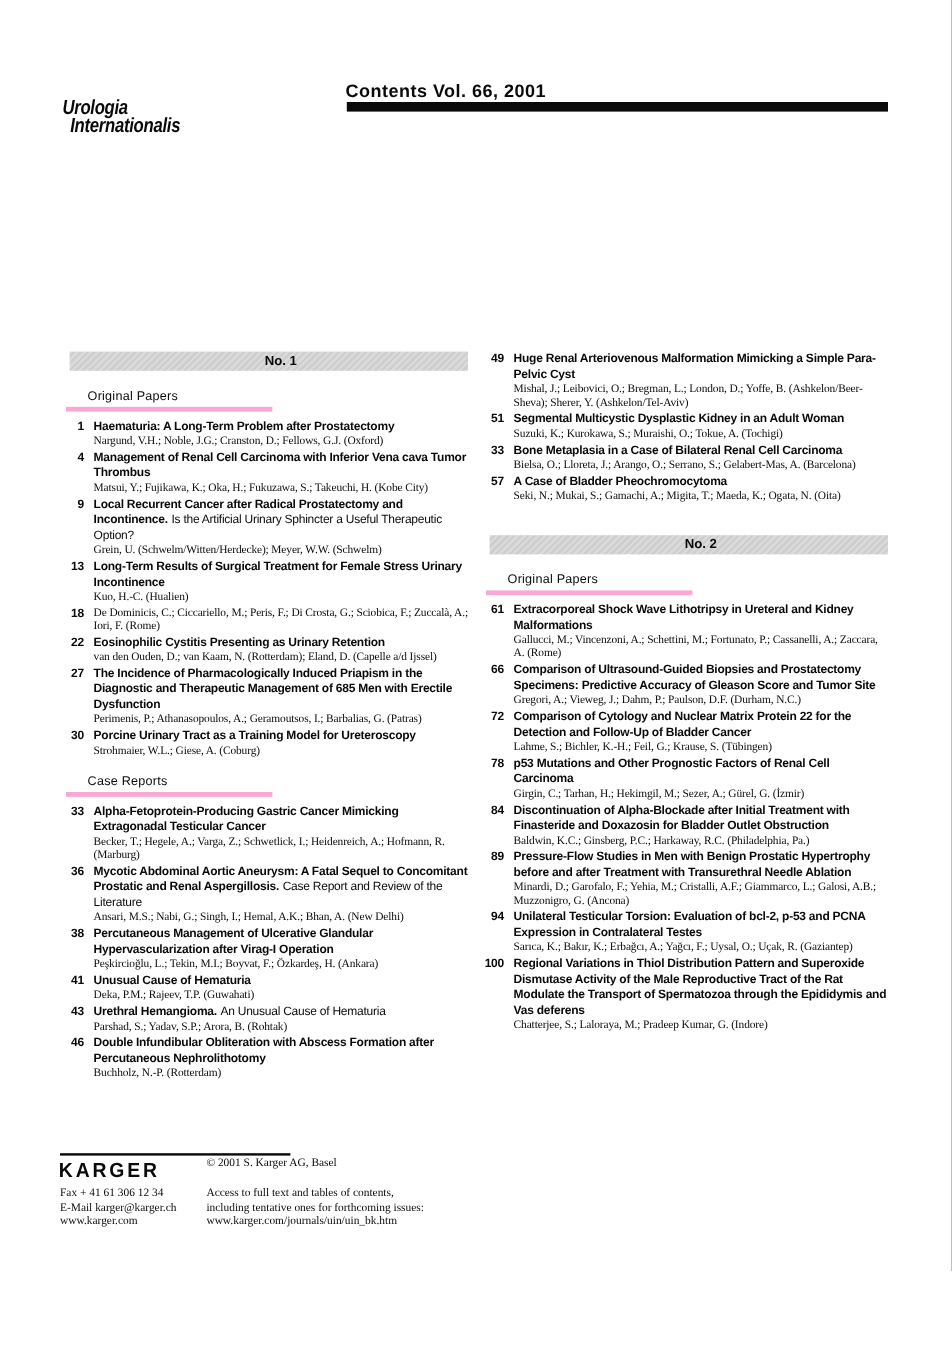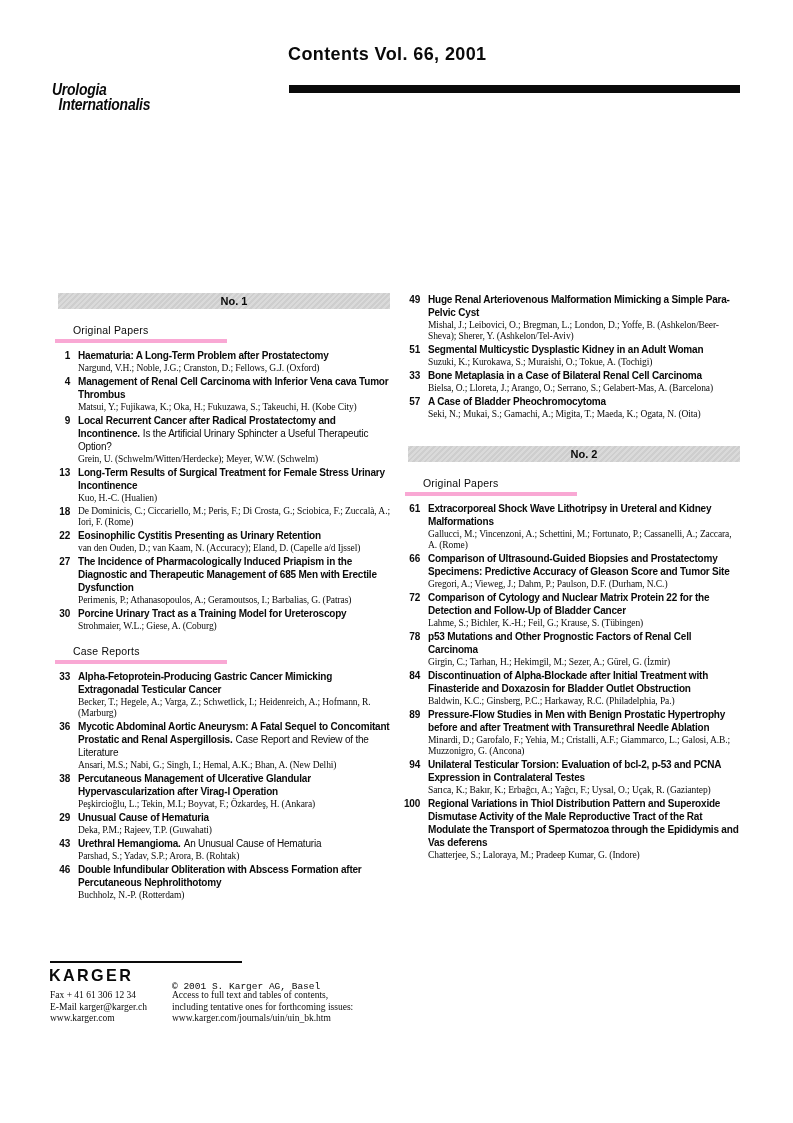--- a/index.html
+++ b/index.html
@@ -5,22 +5,22 @@
   * { margin:0; padding:0; box-sizing:border-box; }
   html,body { background:#888; }
   .page {
     position:relative; width:793px; height:1123px; margin:0 auto;
     background:#ffffff; color:#0a0a0a; overflow:hidden;
     font-family:"Liberation Sans", sans-serif;
   }
 
   
   .contents-title {
-    position:absolute; left:288px; top:44px;
-    font-size:18px; font-weight:700; letter-spacing:.4px;
+    position:absolute; left:288px; top:68px;
+    font-size:15px; font-weight:700; letter-spacing:.4px;
   }
   .header-bar {
     position:absolute; left:289px; top:85px; width:451px; height:8px;
     background:#0a0a0a;
   }
   .journal-logo {
     position:absolute; left:52px; top:82px;
     font-style:italic; font-weight:700; font-size:17px; line-height:15px;
     transform:scaleX(.82); transform-origin:left top; letter-spacing:-.3px;
     white-space:nowrap;
@@ -65,21 +65,21 @@
 
   
   .footer-rule { position:absolute; left:50px; top:961px; width:192px; height:2px; background:#0a0a0a; }
   .karger-logo {
     position:absolute; left:49px; top:966px;
     font-size:17px; font-weight:700; letter-spacing:2.5px;
     transform:scaleX(.95); transform-origin:left top;
   }
   .copyright {
     position:absolute; left:172px; top:965px;
-    font-family:Liberation Mono, monospace; font-size:9.5px;margin-top:16px;
+    font-family:Liberation Serif, serif; font-size:9.5px;
   }
   .contact-block {
     position:absolute; top:990px;
     font-family:"Liberation Serif", serif; font-size:9.5px; line-height:11.5px;
   }
   .contact-left  { left:50px; }
   .contact-right { left:172px; }
   .contact-block span { display:block; }
 </style>
 </head>
@@ -132,21 +132,21 @@
       <div class="entry">
     <span class="num">18</span>
     <span class="body">
       <span class="authors">De Dominicis, C.; Ciccariello, M.; Peris, F.; Di Crosta, G.; Sciobica, F.; Zuccalà, A.; Iori, F. (Rome)</span>
     </span>
   </div>
       <div class="entry">
     <span class="num">22</span>
     <span class="body">
       <span class="titleline"><span class="title">Eosinophilic Cystitis Presenting as Urinary Retention</span><span class="subtitle"></span></span>
-      <span class="authors">van den Ouden, D.; van Kaam, N. (Accuracy); Eland, D. (Capelle a/d Ijssel)</span>
+      <span class="authors">van den Ouden, D.; van Kaam, N. (Rotterdam); Eland, D. (Capelle a/d Ijssel)</span>
     </span>
   </div>
       <div class="entry">
     <span class="num">27</span>
     <span class="body">
       <span class="titleline"><span class="title">The Incidence of Pharmacologically Induced Priapism in the Diagnostic and Therapeutic Management of 685 Men with Erectile Dysfunction</span><span class="subtitle"></span></span>
       <span class="authors">Perimenis, P.; Athanasopoulos, A.; Geramoutsos, I.; Barbalias, G. (Patras)</span>
     </span>
   </div>
       <div class="entry">
@@ -174,21 +174,21 @@
     </span>
   </div>
       <div class="entry">
     <span class="num">38</span>
     <span class="body">
       <span class="titleline"><span class="title">Percutaneous Management of Ulcerative Glandular Hypervascularization after Virag-I Operation</span><span class="subtitle"></span></span>
       <span class="authors">Peşkircioğlu, L.; Tekin, M.I.; Boyvat, F.; Özkardeş, H. (Ankara)</span>
     </span>
   </div>
       <div class="entry">
-    <span class="num">29</span>
+    <span class="num">41</span>
     <span class="body">
       <span class="titleline"><span class="title">Unusual Cause of Hematuria</span><span class="subtitle"></span></span>
       <span class="authors">Deka, P.M.; Rajeev, T.P. (Guwahati)</span>
     </span>
   </div>
       <div class="entry">
     <span class="num">43</span>
     <span class="body">
       <span class="titleline"><span class="title">Urethral Hemangioma.</span><span class="subtitle">An Unusual Cause of Hematuria</span></span>
       <span class="authors">Parshad, S.; Yadav, S.P.; Arora, B. (Rohtak)</span>

